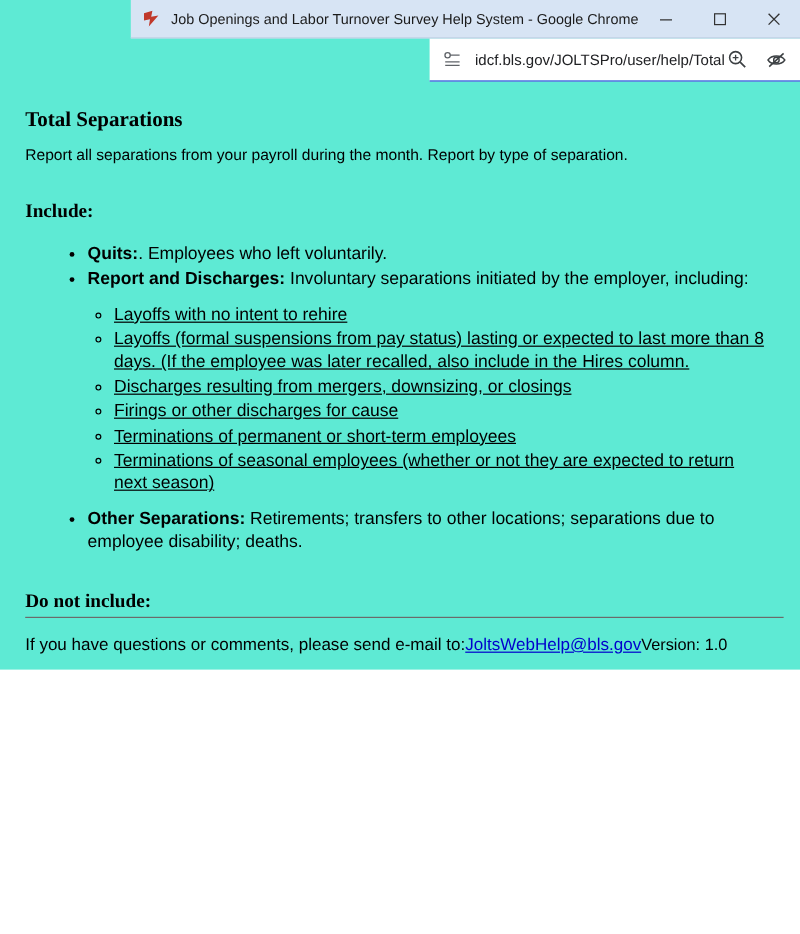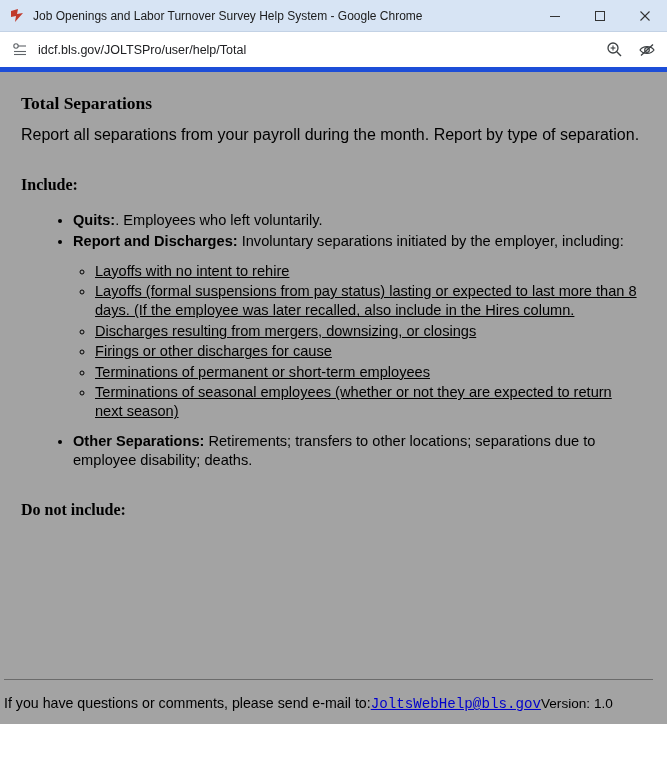--- a/index.html
+++ b/index.html
@@ -10,25 +10,26 @@
     width: 667px;
     height: 778px;
     background: #ffffff;
     font-family: "Liberation Sans", sans-serif;
     overflow: hidden;
   }
 
   
   .window {
     width: 667px;
-    height: 724px;
+    height: 558px;
     display: flex;
     flex-direction: column;
-    background: #a3a3a3;
+    background: #5eead4;
     box-sizing: border-box;
+    align-items: flex-end;
   }
   .titlebar {
     height: 31px;
     background: #d7e4f4;
     display: flex;
     align-items: center;
     border-bottom: 1px solid #c3d2e5;
     position: relative;
     flex: none;
   }
@@ -60,21 +61,21 @@
     align-items: center;
     justify-content: center;
   }
   .win-btn svg { display: block; }
 
   .toolbar {
     height: 35px;
     background: #ffffff;
     display: flex;
     align-items: center;
-    border-bottom: 5px solid #1d4ed8;
+    border-bottom: 1px solid #1d4ed8;
     flex: none;
   }
   .site-icon {
     width: 24px;
     height: 24px;
     margin-left: 8px;
     margin-right: 6px;
     display: flex;
     align-items: center;
     justify-content: center;
@@ -114,21 +115,21 @@
     line-height: 1.33;
   }
   h1.page-title {
     font-size: 17.5px;
     font-weight: bold;
     margin: 6px 0 9px 0;
     font-family: Liberation Serif, serif;
   }
   p.intro {
     margin: 0 0 0 0;
-    font-size: 16px;
+    font-size: 13px;
   }
   h2.section {
     font-size: 16px;
     font-weight: bold;
     font-family: "Liberation Serif", serif;
     margin: 28px 0 11px 0;
   }
   ul.lvl1 {
     margin: 16px;
     padding-left: 36px;
@@ -152,36 +153,35 @@
     list-style-type: disc;
   }
   ul.plain > li { margin-bottom: 1px; }
   .b { font-weight: bold; }
 
   .footer {
     position: absolute;
     left: 0;
     right: 0;
     bottom: 0;
-    padding: 0 14px 10px 4px;
+    padding: 0 14px 10px 21px;
   }
   .footer hr {
     border: none;
     border-top: 1px solid #6b6b6b;
     margin: 0 0 14px 0;
   }
   .footer-line {
     font-size: 14.2px;
     display: flex;
     align-items: baseline;
   }
   .footer-line a {
     color: #0000cc;
     text-decoration: underline;
-    font-family: Liberation Mono, monospace;
   }
   .version {
     font-size: 13.6px;
     color: #000;
   }
 </style>
 </head>
 <body>
 
 <div class="window">

